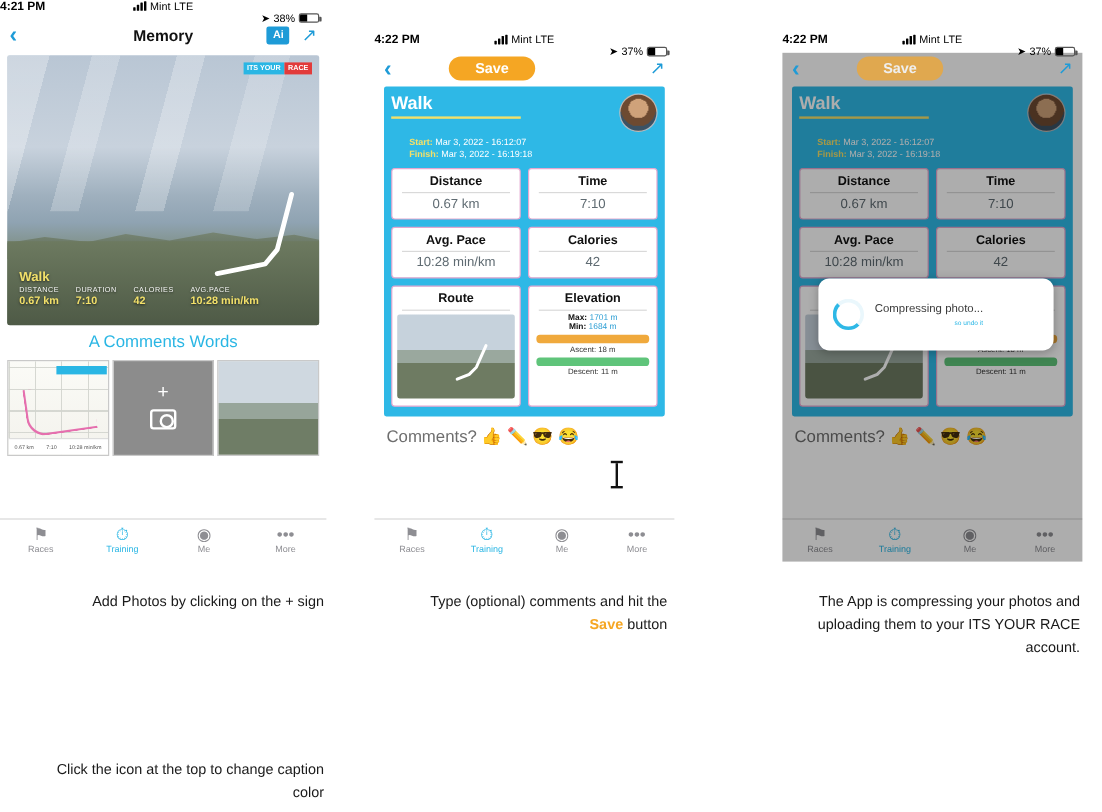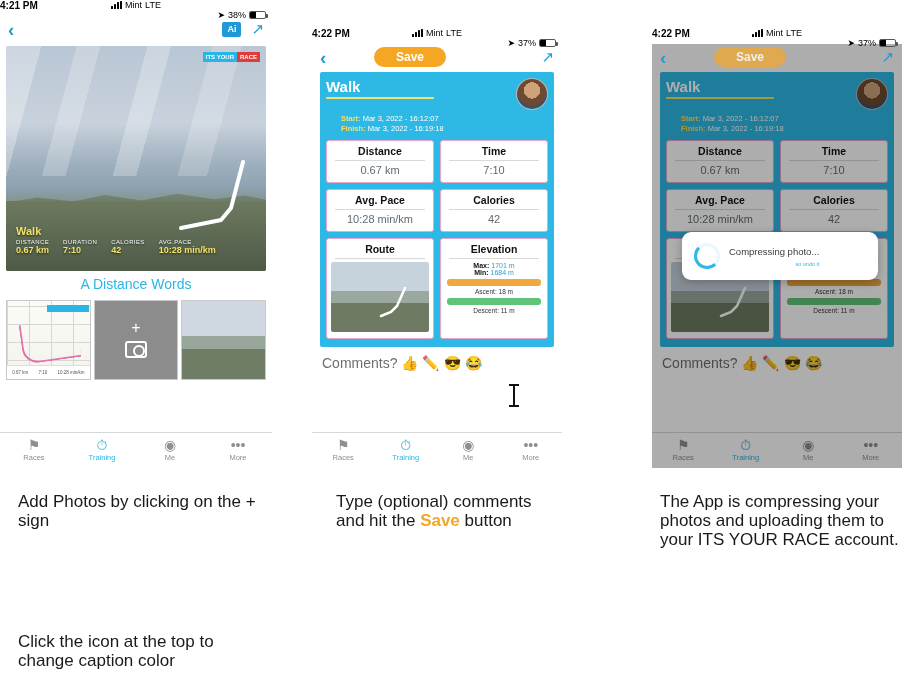--- a/index.html
+++ b/index.html
@@ -224,34 +224,34 @@
     content: ""; position: absolute; left: -4px; width: 10px; height: 2px; background: #111;
   }
   .cursor-ibeam:before { top: -2px; }
   .cursor-ibeam:after { bottom: -2px; }
 
   
   .dim-overlay {
     position: absolute; inset: 0; background: rgba(0,0,0,.32); pointer-events: none;
   }
   .toast {
-    position: absolute; left: 30px; top: 204px; width: 196px; height: 48px;
+    position: absolute; left: 30px; top: 204px; width: 196px; height: 60px;
     background: #fff; border-radius: 9px; display: flex; align-items: center;
     gap: 9px; padding: 0 12px; box-shadow: 0 2px 8px rgba(0,0,0,.25);
   }
   .spinner {
     width: 26px; height: 26px; border-radius: 50%;
     border: 3px solid #2eb8e6; border-top-color: #eaf7fc; border-right-color: #eaf7fc;
   }
   .toast .t-main { font-size: 9.5px; color: #3a3a3a; }
   .toast .t-sub { font-size: 5.5px; color: #2eb8e6; text-align: right; margin-top: 4px;}
 
   
   .caption-block {
-    position: absolute; font-size: 17px; color: #1a1a1a; line-height: 19px;
+    position: absolute; font-size: 12px; color: #1a1a1a; line-height: 19px; text-align: right;
   }
   .caption-block .hl { color: #f5a623; font-weight: bold; }
   #cap1 { left: 18px; top: 492px; width: 252px; }
   #cap2 { left: 18px; top: 562px; width: 252px; }
   #cap3 { left: 18px; top: 632px; width: 252px; }
   #cap4 { left: 336px; top: 492px; width: 220px; }
   #cap5 { left: 660px; top: 492px; width: 240px; }
 </style>
 </head>
 <body>
@@ -276,20 +276,21 @@
         <span>➤</span>
         <span>38%</span>
         <span class="batt">
             <span style="width:38%"></span>
           </span>
       </div>
     </div>
 
     <div class="navbar">
       <span class="chev-back">‹</span>
+      <div class="title">Memory</div>
       <div class="nav-right">
         <span class="caption-icon"></span>
         <span class="share-icon">↗</span>
       </div>
     </div>
 
     <div class="hero">
       <div class="sky-streaks"></div>
       <div class="ridge"></div>
       <div class="ground"></div>
@@ -316,21 +317,21 @@
             <div class="val">42</div>
           </div>
           <div class="cell">
             <div class="lbl">AVG.PACE</div>
             <div class="val">10:28 min/km</div>
           </div>
         </div>
       </div>
     </div>
 
-    <div class="hero-caption">A Distance Words</div>
+    <div class="hero-caption">A Comments Words</div>
 
     <div class="thumbs">
       <div class="thumb map">
         <div class="bluebar"></div>
         <div class="pinkline"></div>
         <div class="botstrip">
           <span>0.67 km</span>
           <span>7:10</span>
           <span>10:28 min/km</span>
         </div>

